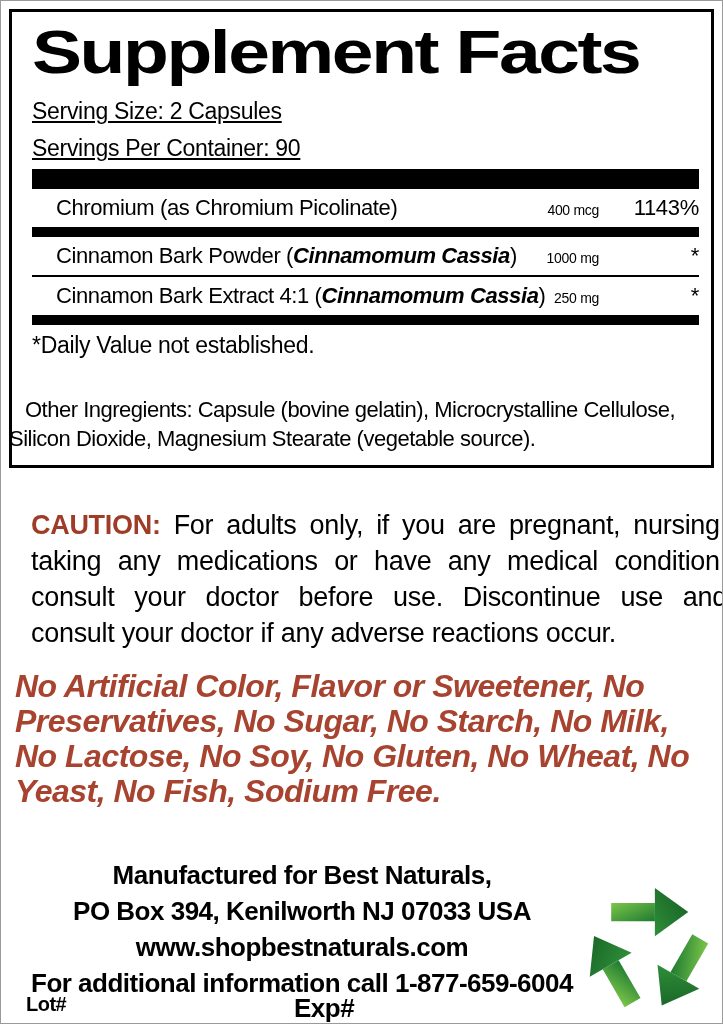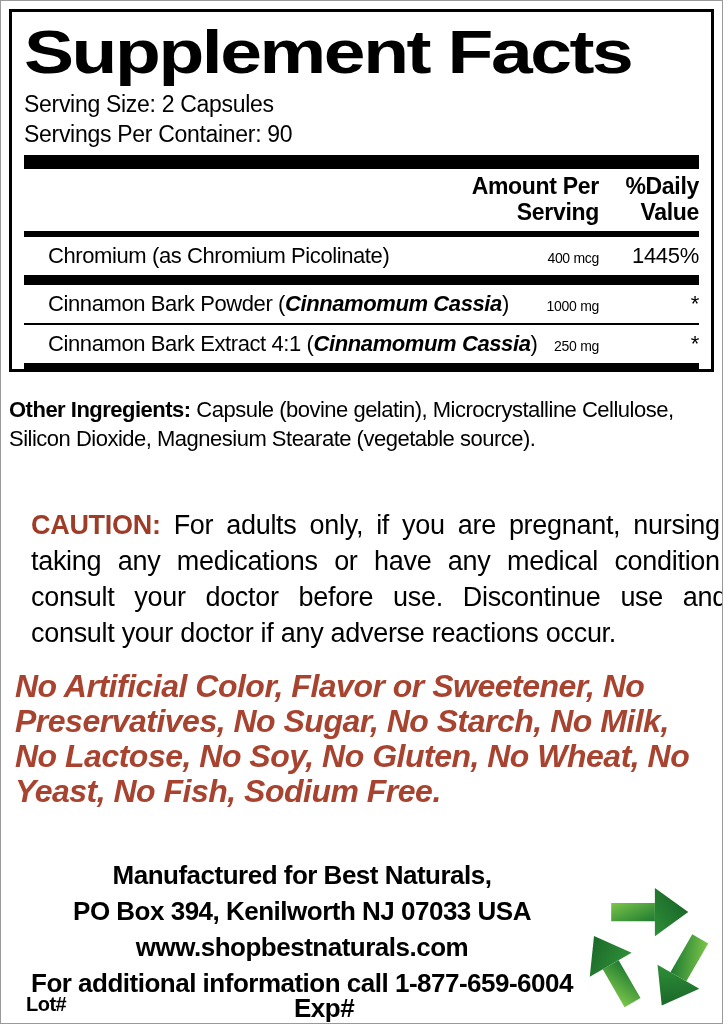--- a/index.html
+++ b/index.html
@@ -9,54 +9,54 @@
     background:#ffffff;
     border:1px solid #9a9a9a;
     box-sizing:border-box;
     overflow:hidden;
     font-family:"Liberation Sans", sans-serif;
     color:#000;
   }
   
   .facts-box{
     position:absolute;top:8px;left:8px;
-    width:705px;height:363px;
+    width:705px;height:459px;
     border:3px solid #000;
     box-sizing:border-box;
-    padding:4px 12px 0 12px;
+    padding:4px 12px 0 20px;
     overflow:hidden;
     background:#fff;
   }
   .ftitle{
     font-size:62px;font-weight:bold;letter-spacing:-2px;
     line-height:72px;white-space:nowrap;
     transform:scaleX(1.21);transform-origin:0 50%;
   }
-  .fserv{font-size:23px;line-height:27px;letter-spacing:-0.3px;margin-top:3px;}
+  .fserv{font-size:23px;line-height:27px;letter-spacing:-0.3px;margin-top:10px;text-decoration:underline;}
   .bar{background:#000;width:100%;}
   .bar-thick{height:14px;margin-top:7px;}
   .bar-med{height:6px;}
   .bar-row{height:10px;}
   .bar-thin{height:2px;}
   .fhead{display:grid;grid-template-columns:1fr max-content 88px;align-items:end;padding:4px 0 6px;}
   .fhead .hcell{font-weight:bold;font-size:23px;line-height:26px;text-align:right;letter-spacing:-0.3px;}
   .fhead .hcell div{text-align:right;}
   .amt-pad{padding-right:12px;}
   .frow{display:grid;grid-template-columns:1fr max-content 88px;align-items:baseline;padding:6px 0;margin-left:24px;}
   .frow .fname{font-size:22px;letter-spacing:-0.4px;white-space:nowrap;}
   .frow .fname em{font-style:italic;font-weight:bold;}
   .frow .famt{font-size:14px;text-align:left;white-space:nowrap;letter-spacing:-0.3px;}
   .frow .fdv{font-size:22px;text-align:right;letter-spacing:-0.3px;}
   .ffoot{font-size:23px;letter-spacing:-0.3px;padding:7px 0 0 0;}
   
   .other{
     position:absolute;top:394px;left:8px;width:710px;
     font-size:22px;line-height:29px;letter-spacing:-0.5px;
   }
-  .other b{font-weight:bold;}
+  .other b{font-weight:normal;margin-left:16px;}
   
   .caution{
     position:absolute;top:490px;left:14px;width:696px;
     font-size:27px;line-height:36px;letter-spacing:-0.3px;
     text-align:justify;
   }
   .caution b{font-weight:bold;color:#9e3c28;}
   
   .claims{
     position:absolute;top:668px;left:14px;width:702px;
@@ -78,38 +78,27 @@
 
 <div class="page">
 
   <div class="facts-box">
     <div class="ftitle">Supplement Facts</div>
     <div class="fserv">Serving Size: 2 Capsules</div>
     <div class="fserv">Servings Per Container: 90</div>
 
     <div class="bar bar-thick"></div>
 
-    <div class="fhead">
-      <span></span>
-      <span class="hcell amt-pad">
-        <div>Amount Per</div>
-        <div>Serving</div>
-      </span>
-      <span class="hcell">
-        <div>%Daily</div>
-        <div>Value</div>
-      </span>
-    </div>
 
     <div class="bar bar-med"></div>
 
     <div class="frow">
       <span class="fname"><span>Chromium (as Chromium Picolinate)</span><em></em><span></span></span>
       <span class="famt amt-pad">400 mcg</span>
-      <span class="fdv">1445%</span>
+      <span class="fdv">1143%</span>
     </div>
 
     <div class="bar bar-row"></div>
 
     <div class="frow">
       <span class="fname"><span>Cinnamon Bark Powder (</span><em>Cinnamomum Cassia</em><span>)</span></span>
       <span class="famt amt-pad">1000 mg</span>
       <span class="fdv">*</span>
     </div>
 

